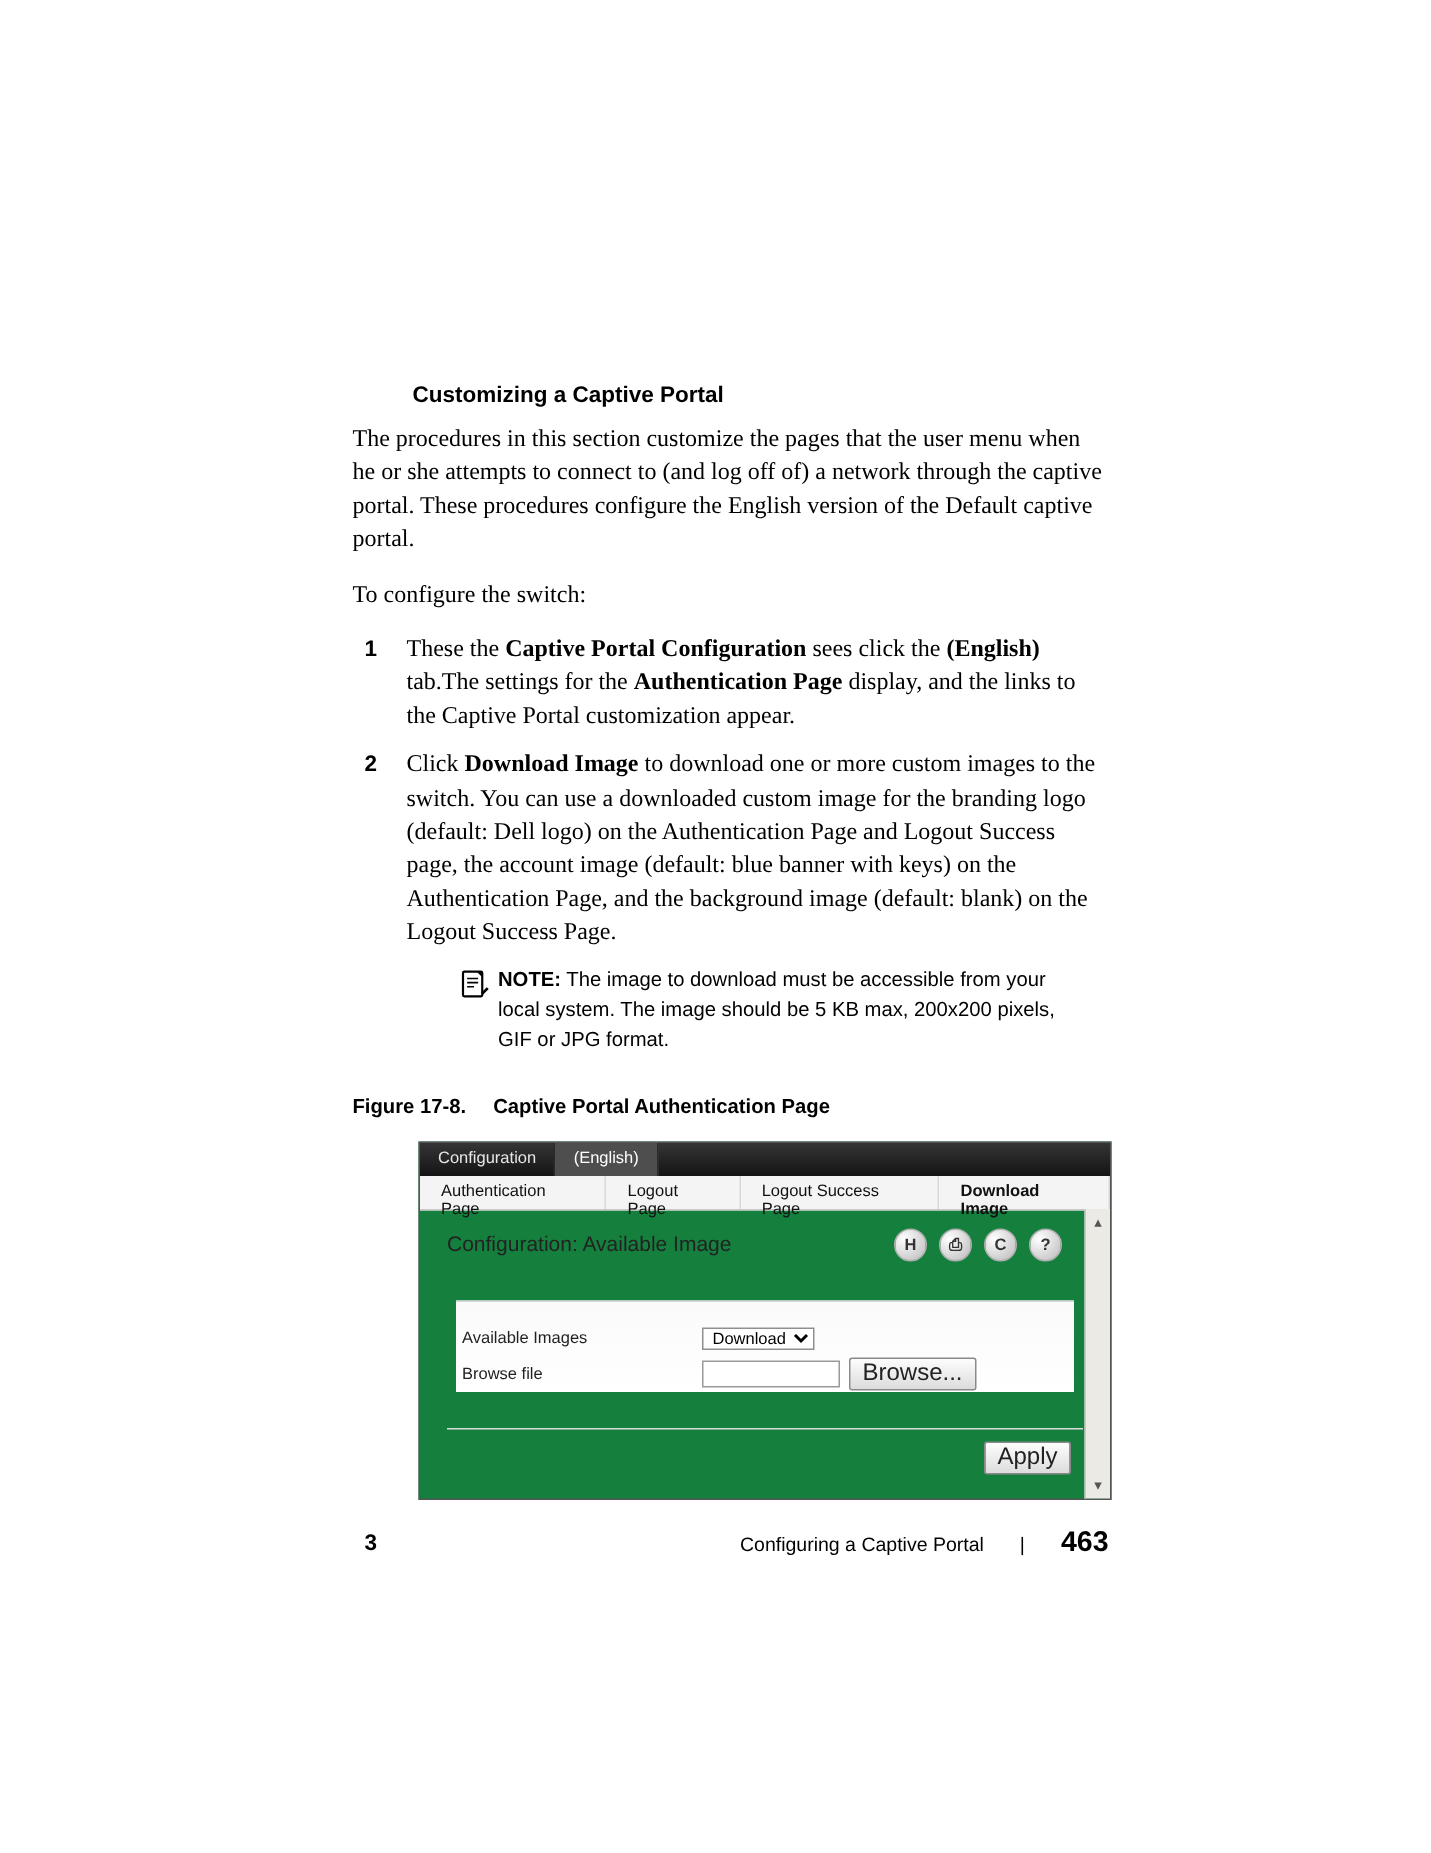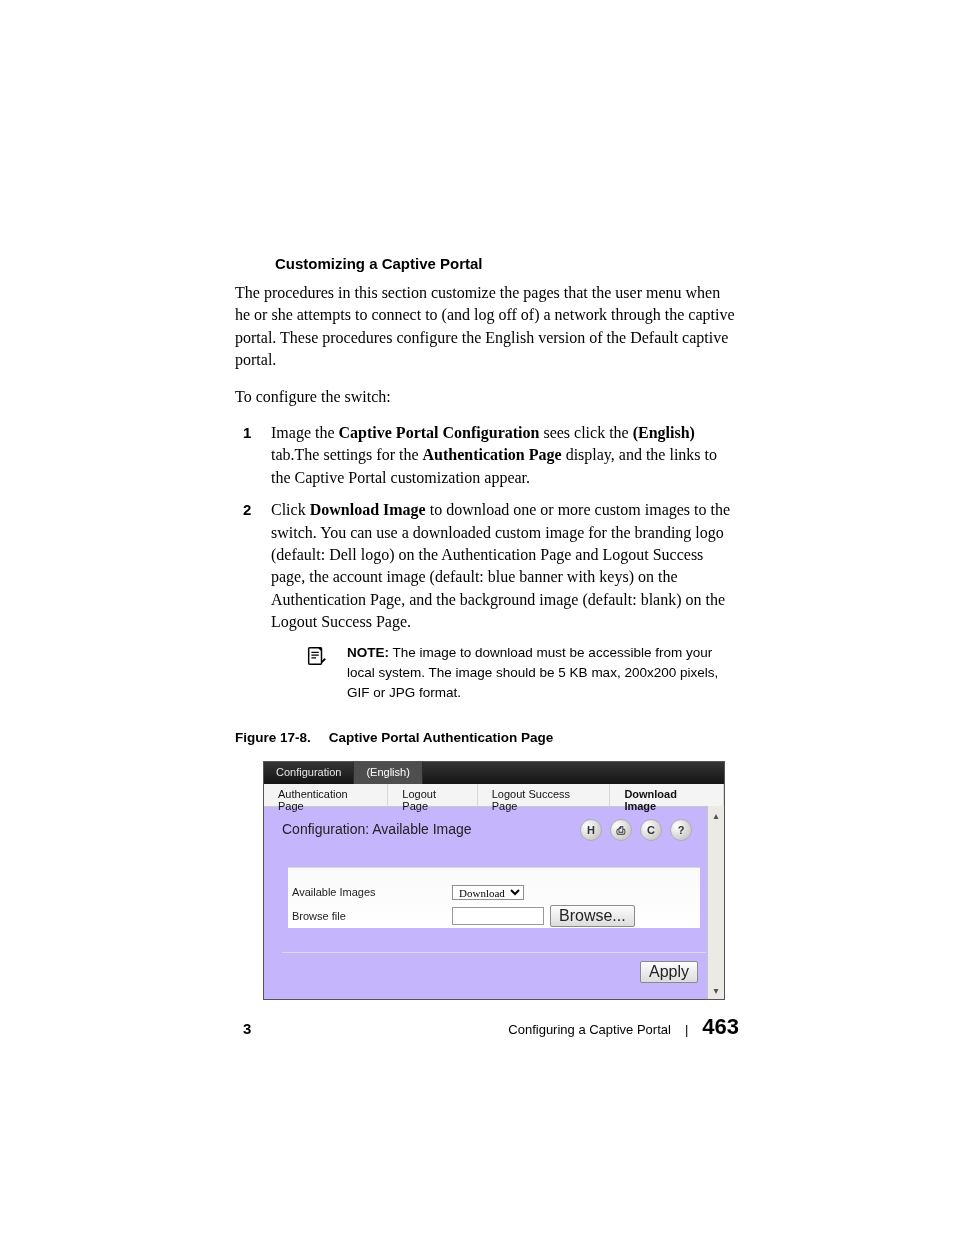--- a/index.html
+++ b/index.html
@@ -46,21 +46,21 @@
     top: 0;
     font-family: Arial, Helvetica, sans-serif;
     font-weight: bold;
     font-size: 15px;
   }
   .bold { font-weight: bold; }
   .note-row {
     display: flex;
     align-items: flex-start;
     margin: 10px 12px 0 34px;
-    gap: 20px;
+    gap: 5px;
   }
   .note-icon {
     flex: 0 0 auto;
     width: 22px;
     height: 22px;
     margin-top: 2px;
   }
   .note-text {
     font-family: Arial, Helvetica, sans-serif;
     font-size: 13.5px;
@@ -70,26 +70,26 @@
     font-family: Arial, Helvetica, sans-serif;
     font-weight: bold;
     font-size: 13.5px;
     margin: 28px 0 16px 0;
   }
   .figcap .gap { display:inline-block; width:18px; }
 
   
   .shot {
     width: 460px;
-    margin-left: 28px;
+    margin-left: 44px;
     border: 1px solid #555;
     font-family: Arial, Helvetica, sans-serif;
     font-size: 11px;
     color: #000;
-    background: #c4b5fd;
+    background: #15803d;
     position: relative;
   }
   .tabs1 {
     background: linear-gradient(#353535, #141414);
     display: flex;
     align-items: stretch;
     height: 22px;
     color: #e6e6e6;
   }
   .tabs1 .tab {
@@ -151,21 +151,21 @@
   .frow {
     display: flex;
     align-items: center;
     height: 24px;
     font-size: 11px;
     color: #222;
   }
   .frow .flabel { width: 160px; padding-left: 4px; }
   .sel {
     font-size: 11px;
-    font-family: Liberation Serif, serif;
+    font-family: Liberation Sans, sans-serif;
     border: 1px solid #8f8f8f;
     background: #fff;
     padding: 0 2px;
     height: 15px;
   }
   .fileinput {
     width: 90px;
     height: 16px;
     border: 1px solid #999;
     background: #fff;
@@ -208,42 +208,42 @@
   }
 
   .footer {
     position: absolute;
     bottom: 195px;
     right: 215px;
     font-family: Arial, Helvetica, sans-serif;
     font-size: 13px;
     display: flex;
     align-items: baseline;
-    gap: 14px;
+    gap: 24px;
     color: #000;
   }
   .footer .divider { color: #000; }
-  .footer .pagenum { font-weight: bold; font-size: 22px; }
+  .footer .pagenum { font-weight: bold; font-size: 19px; }
 </style>
 </head>
 <body>
 
 <div class="page">
 
   <div class="heading">Customizing a Captive Portal</div>
 
   <div class="bodytext">The procedures in this section customize the pages that the user menu when he or she attempts to connect to (and log off of) a network through the captive portal. These procedures configure the English version of the Default captive portal.</div>
 
   <div class="bodytext">To configure the switch:</div>
 
   <ol class="steps">
     <li>
       <span class="num">1</span>
       <span>
-        <span>Image the </span><span class="bold">Captive Portal Configuration</span><span> sees click the </span><span class="bold">(English)</span><span> tab.The settings for the </span><span class="bold">Authentication Page</span><span> display, and the links to the Captive Portal customization appear.</span>
+        <span>These the </span><span class="bold">Captive Portal Configuration</span><span> sees click the </span><span class="bold">(English)</span><span> tab.The settings for the </span><span class="bold">Authentication Page</span><span> display, and the links to the Captive Portal customization appear.</span>
       </span>
     </li>
     <li>
       <span class="num">2</span>
       <span>
         <span>Click </span><span class="bold">Download Image</span><span> to download one or more custom images to the switch. You can use a downloaded custom image for the branding logo (default: Dell logo) on the Authentication Page and Logout Success page, the account image (default: blue banner with keys) on the Authentication Page, and the background image (default: blank) on the Logout Success Page.</span>
       </span>
       <div class="note-row">
         <svg class="note-icon" viewBox="0 0 24 24">
           <rect x="4" y="3" width="14" height="18" rx="1" fill="none" stroke="#000" stroke-width="1.6"></rect>

